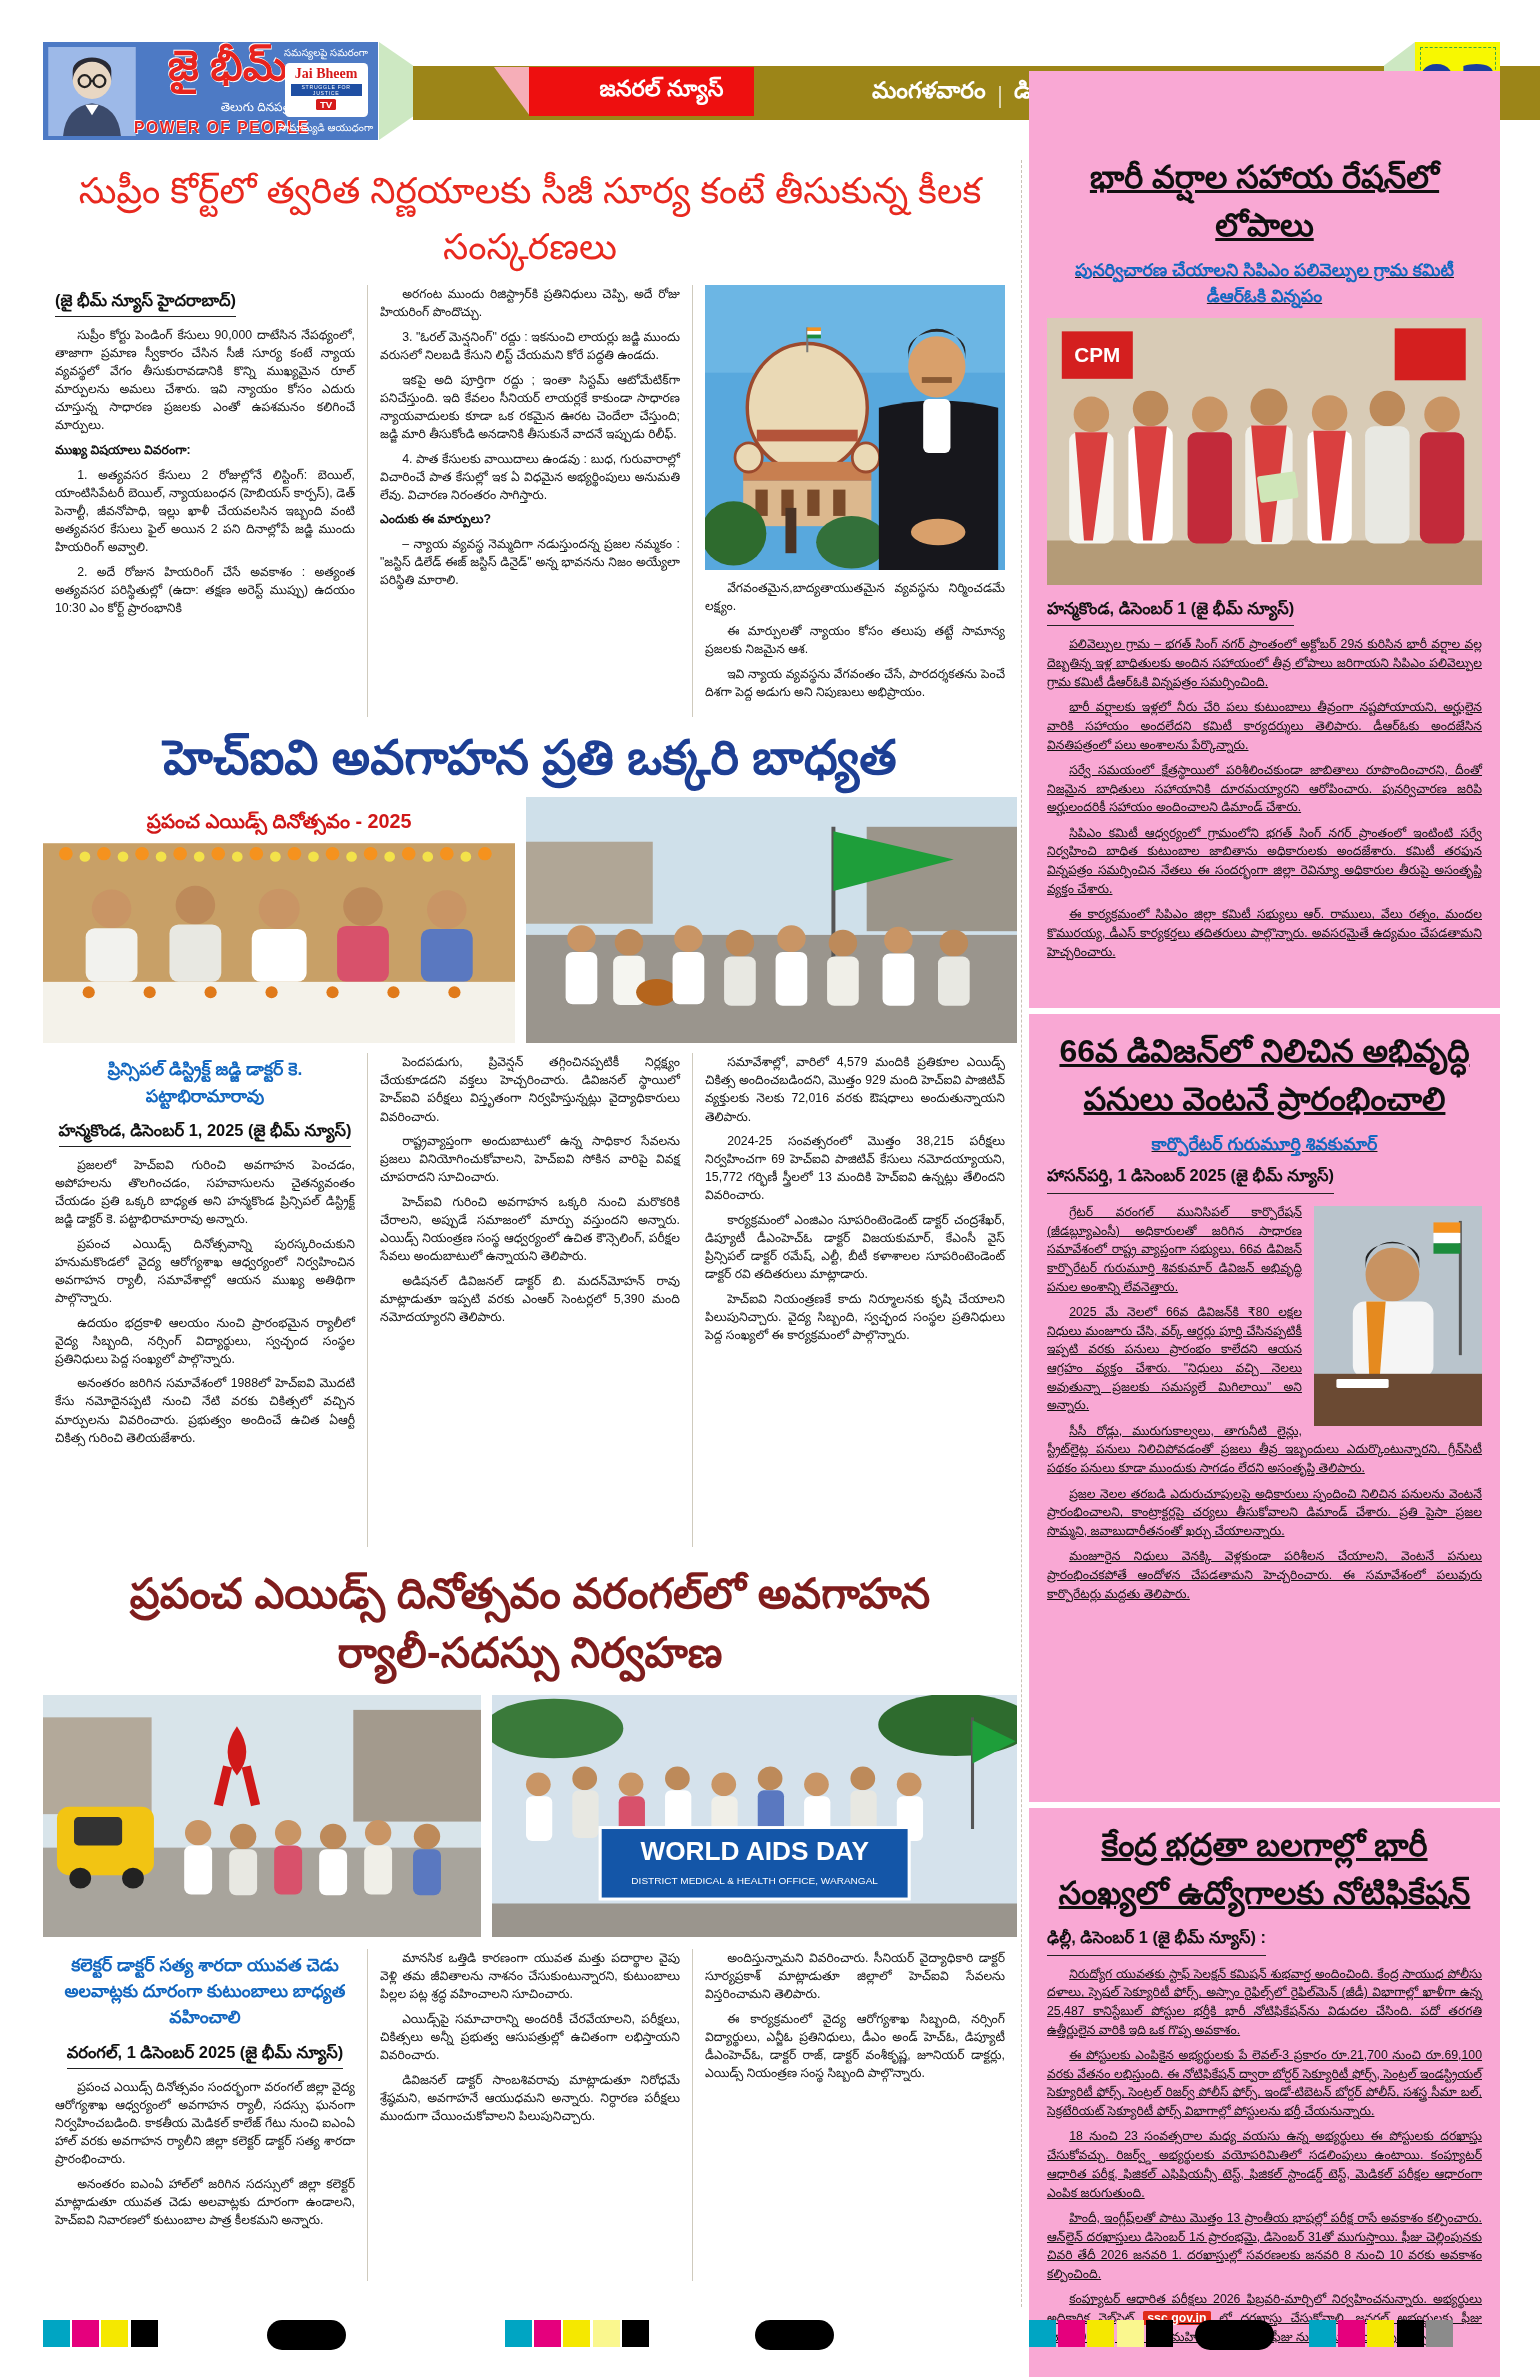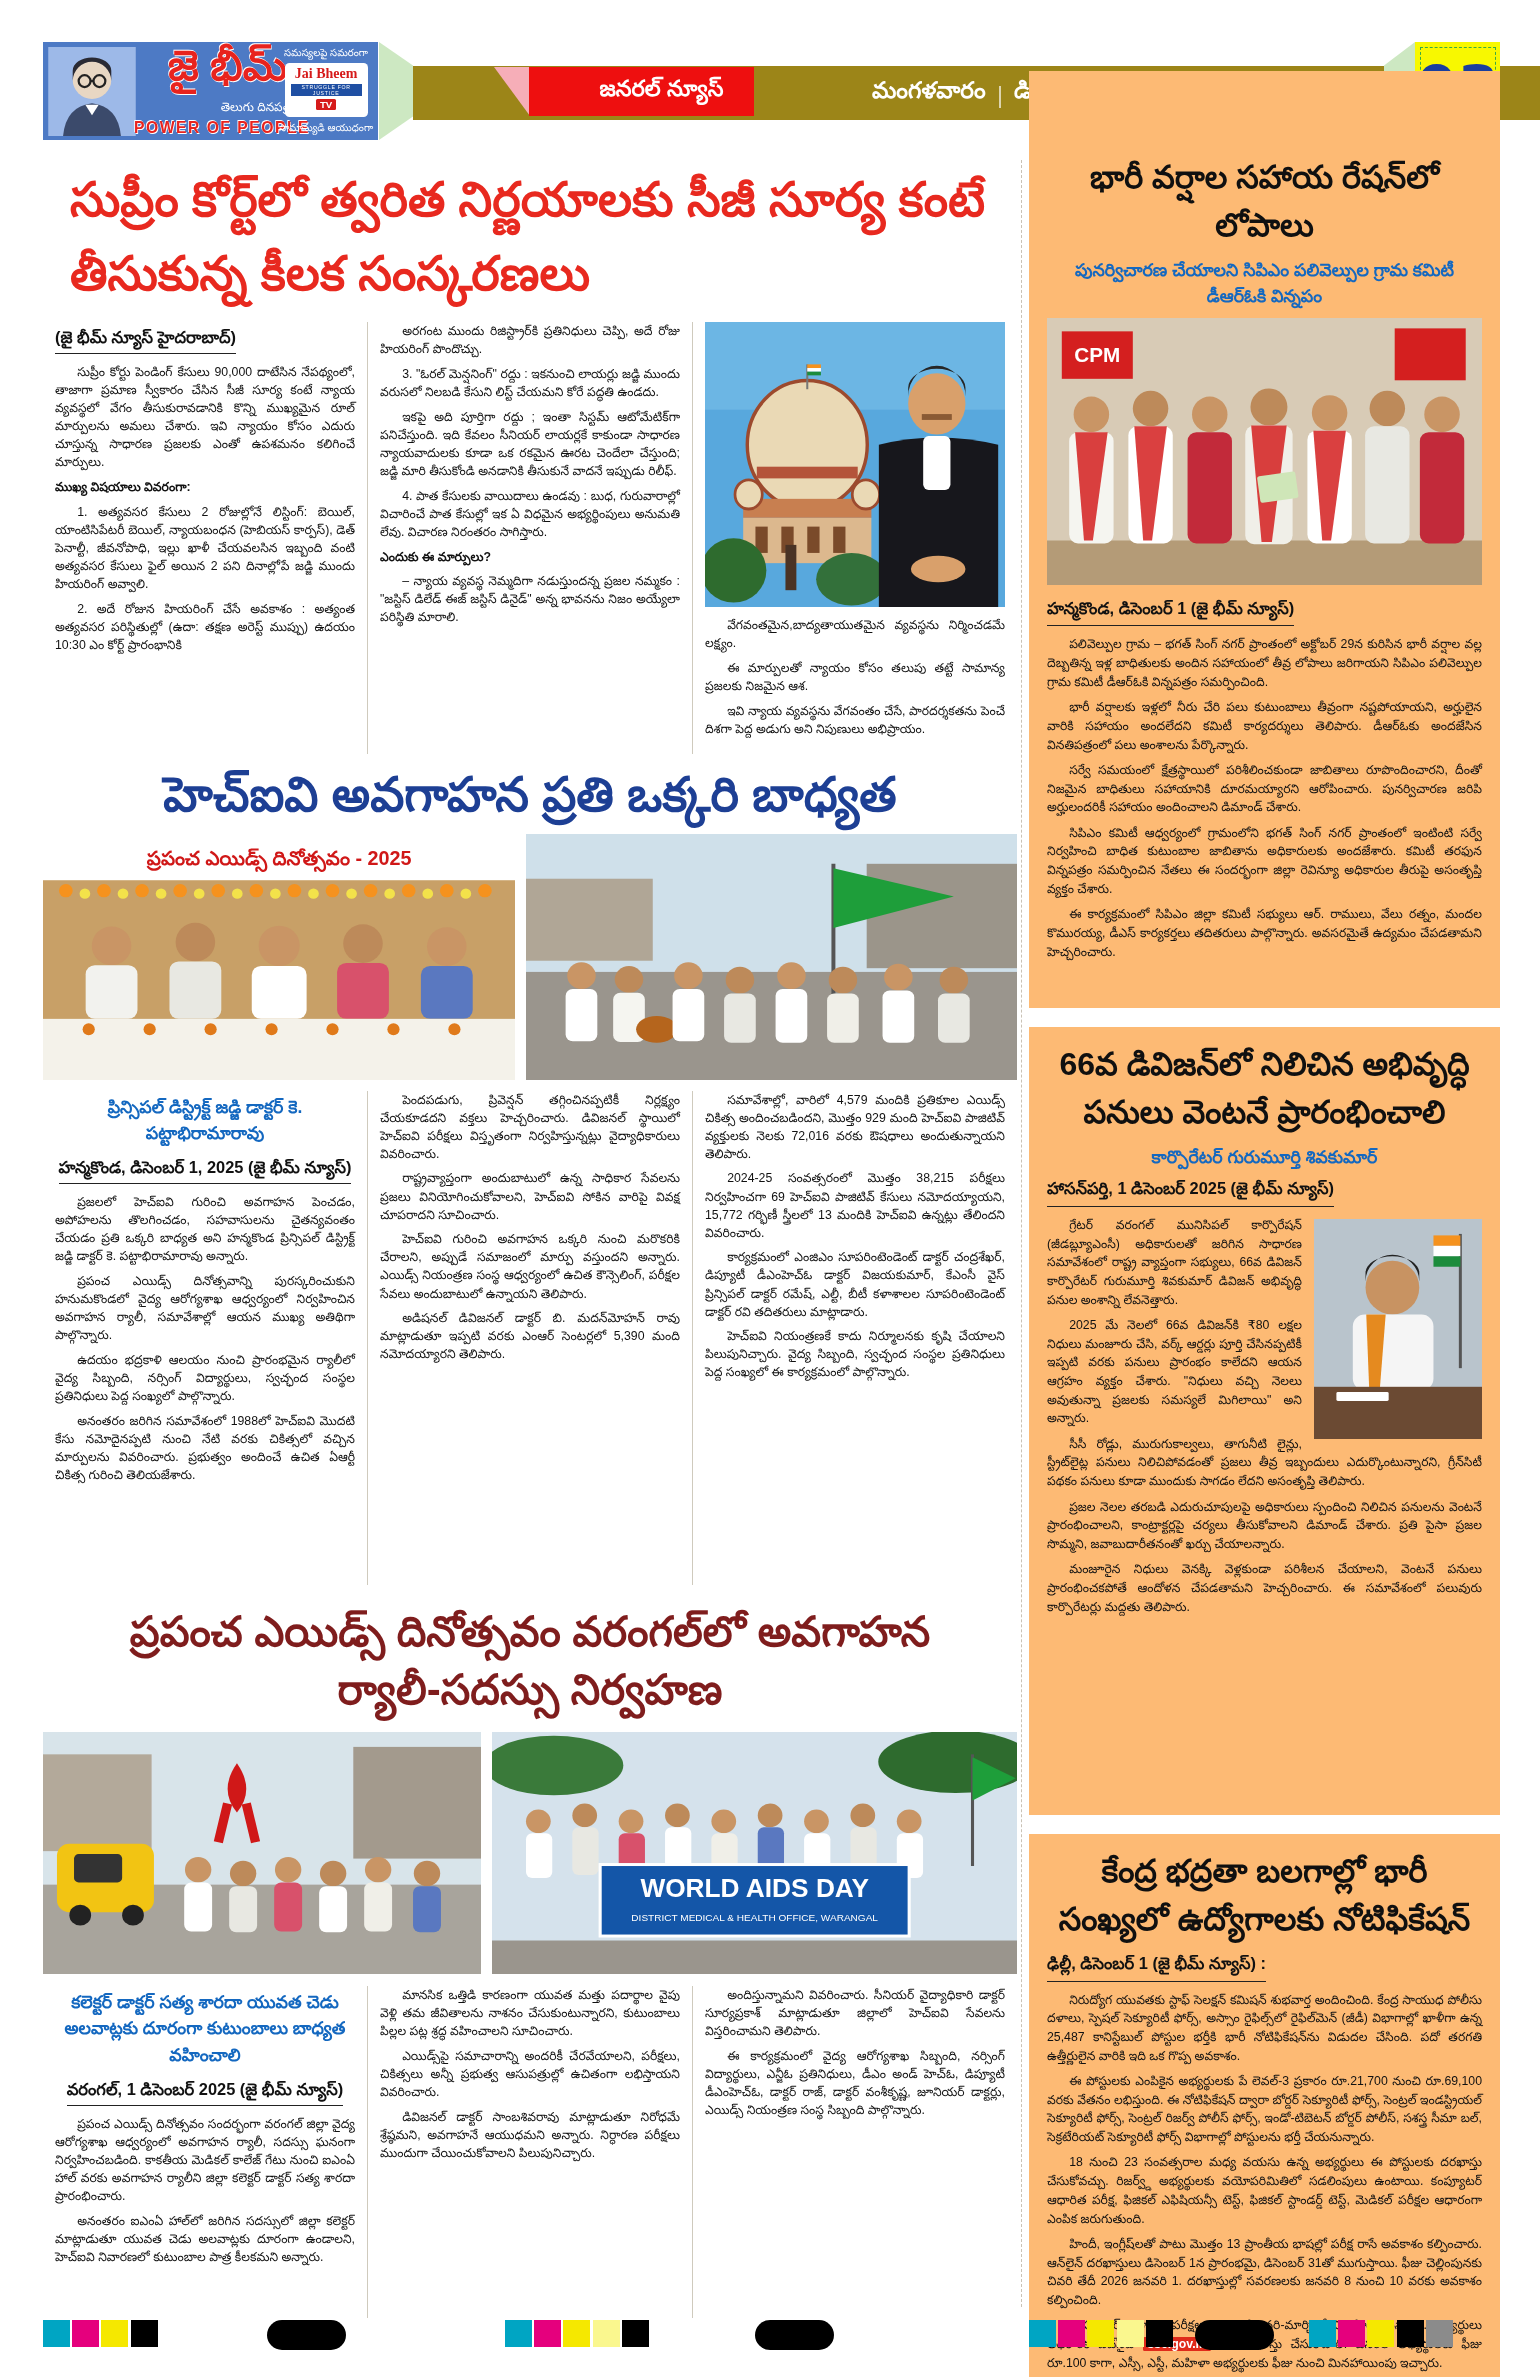--- a/index.html
+++ b/index.html
@@ -32,39 +32,39 @@
          display:flex;align-items:center;justify-content:center;font-size:22.4px;font-weight:800;padding-left:40px;}
   .dateinfo{position:absolute;left:872px;top:66px;height:54px;display:flex;align-items:center;
             color:#fff;font-weight:800;font-size:23px;}
   .dateinfo .sep{width:1.5px;height:22.4px;background:rgba(255,255,255,.65);margin:7.5px 13.4px 0;}
   .pagebox{position:absolute;left:1415px;top:42px;width:85px;height:89px;background:#f8f800;
            box-sizing:border-box;padding:4.5px;}
   .pagebox .inner{border:1.5px dashed #3aaa45;height:100%;display:flex;align-items:center;justify-content:center;
                   color:#1a3e9e;font-size:60px;font-weight:900;font-family:"DejaVu Sans",sans-serif;}
   
   .main{position:absolute;left:43px;top:163px;width:974px;}
-  .h-red{color:#e8291f;font-size:48px;font-weight:700;line-height:1.55;margin:0 27px 10.4px;}
+  .h-red{color:#e8291f;text-align:center;font-size:36px;font-weight:400;line-height:1.55;margin:0 27px 10.4px;}
   .h-navy{color:#1d3f94;text-align:center;font-size:48px;font-weight:800;line-height:1.2;margin:12px 0 10.4px;}
   .h-black{color:#7f1d1d;text-align:center;font-size:42px;font-weight:800;line-height:1.4;margin:18px 45px 12px;}
   .cols{display:flex;overflow:hidden;}
   .col{flex:1;padding:0 12px;font-size:12.3px;line-height:1.47;}
   .col + .col{border-left:0.7px solid #cfcabd;}
   .col p,.panel p{text-indent:1.8em;margin:0 0 6.7px;text-align:justify;}
   .lead{font-weight:800;text-indent:0 !important;}
   .qline{font-weight:700;text-align:center;text-indent:0 !important;}
   .dateline{display:inline-block;font-weight:800;font-size:16.4px;border-bottom:1.5px solid #222;
             padding-bottom:3.7px;margin:3px 0 9px;text-indent:0;}
   .subhead{color:#1468c0;font-weight:800;font-size:17.5px;text-align:center;line-height:1.5;margin:3px 0 6px;}
   .center{text-align:center;}
   .photoset{display:flex;gap:10.4px;}
   .photo{position:relative;overflow:hidden;background:#ddd;}
   .photo svg{display:block;width:100%;height:100%;}
   
   .right{position:absolute;left:1029px;top:71px;width:471px;}
-  .panel{background:#fdba74;box-sizing:border-box;padding:13.4px 18px;margin-bottom:19px;overflow:hidden;}
+  .panel{background:#f9a8d4;box-sizing:border-box;padding:13.4px 18px;margin-bottom:6px;overflow:hidden;text-decoration:underline;}
   .panel .hl{color:#101010;text-align:center;font-size:32px;font-weight:800;line-height:1.5;margin:0 0 7.5px;}
   .panel p{font-size:12.3px;line-height:1.52;}
   .vdiv{position:absolute;left:1021px;top:160px;height:2147px;border-left:0.7px dashed #c9c2b5;}
   .link-badge{background:#e02a1a;color:#fff;font-weight:800;padding:0 4.5px;border-radius:1.5px;}
   
   .marks{position:absolute;left:43px;top:2320px;width:1457px;height:31px;}
   .mgrp{position:absolute;top:0;display:flex;gap:2.2px;}
   .sq{width:27px;height:27px;}
   .pill{position:absolute;top:0;width:79px;height:30px;background:#000;border-radius:16.4px;}
   .c-c{background:#00a5c3;} .c-m{background:#e5007d;} .c-y{background:#f5e800;}

